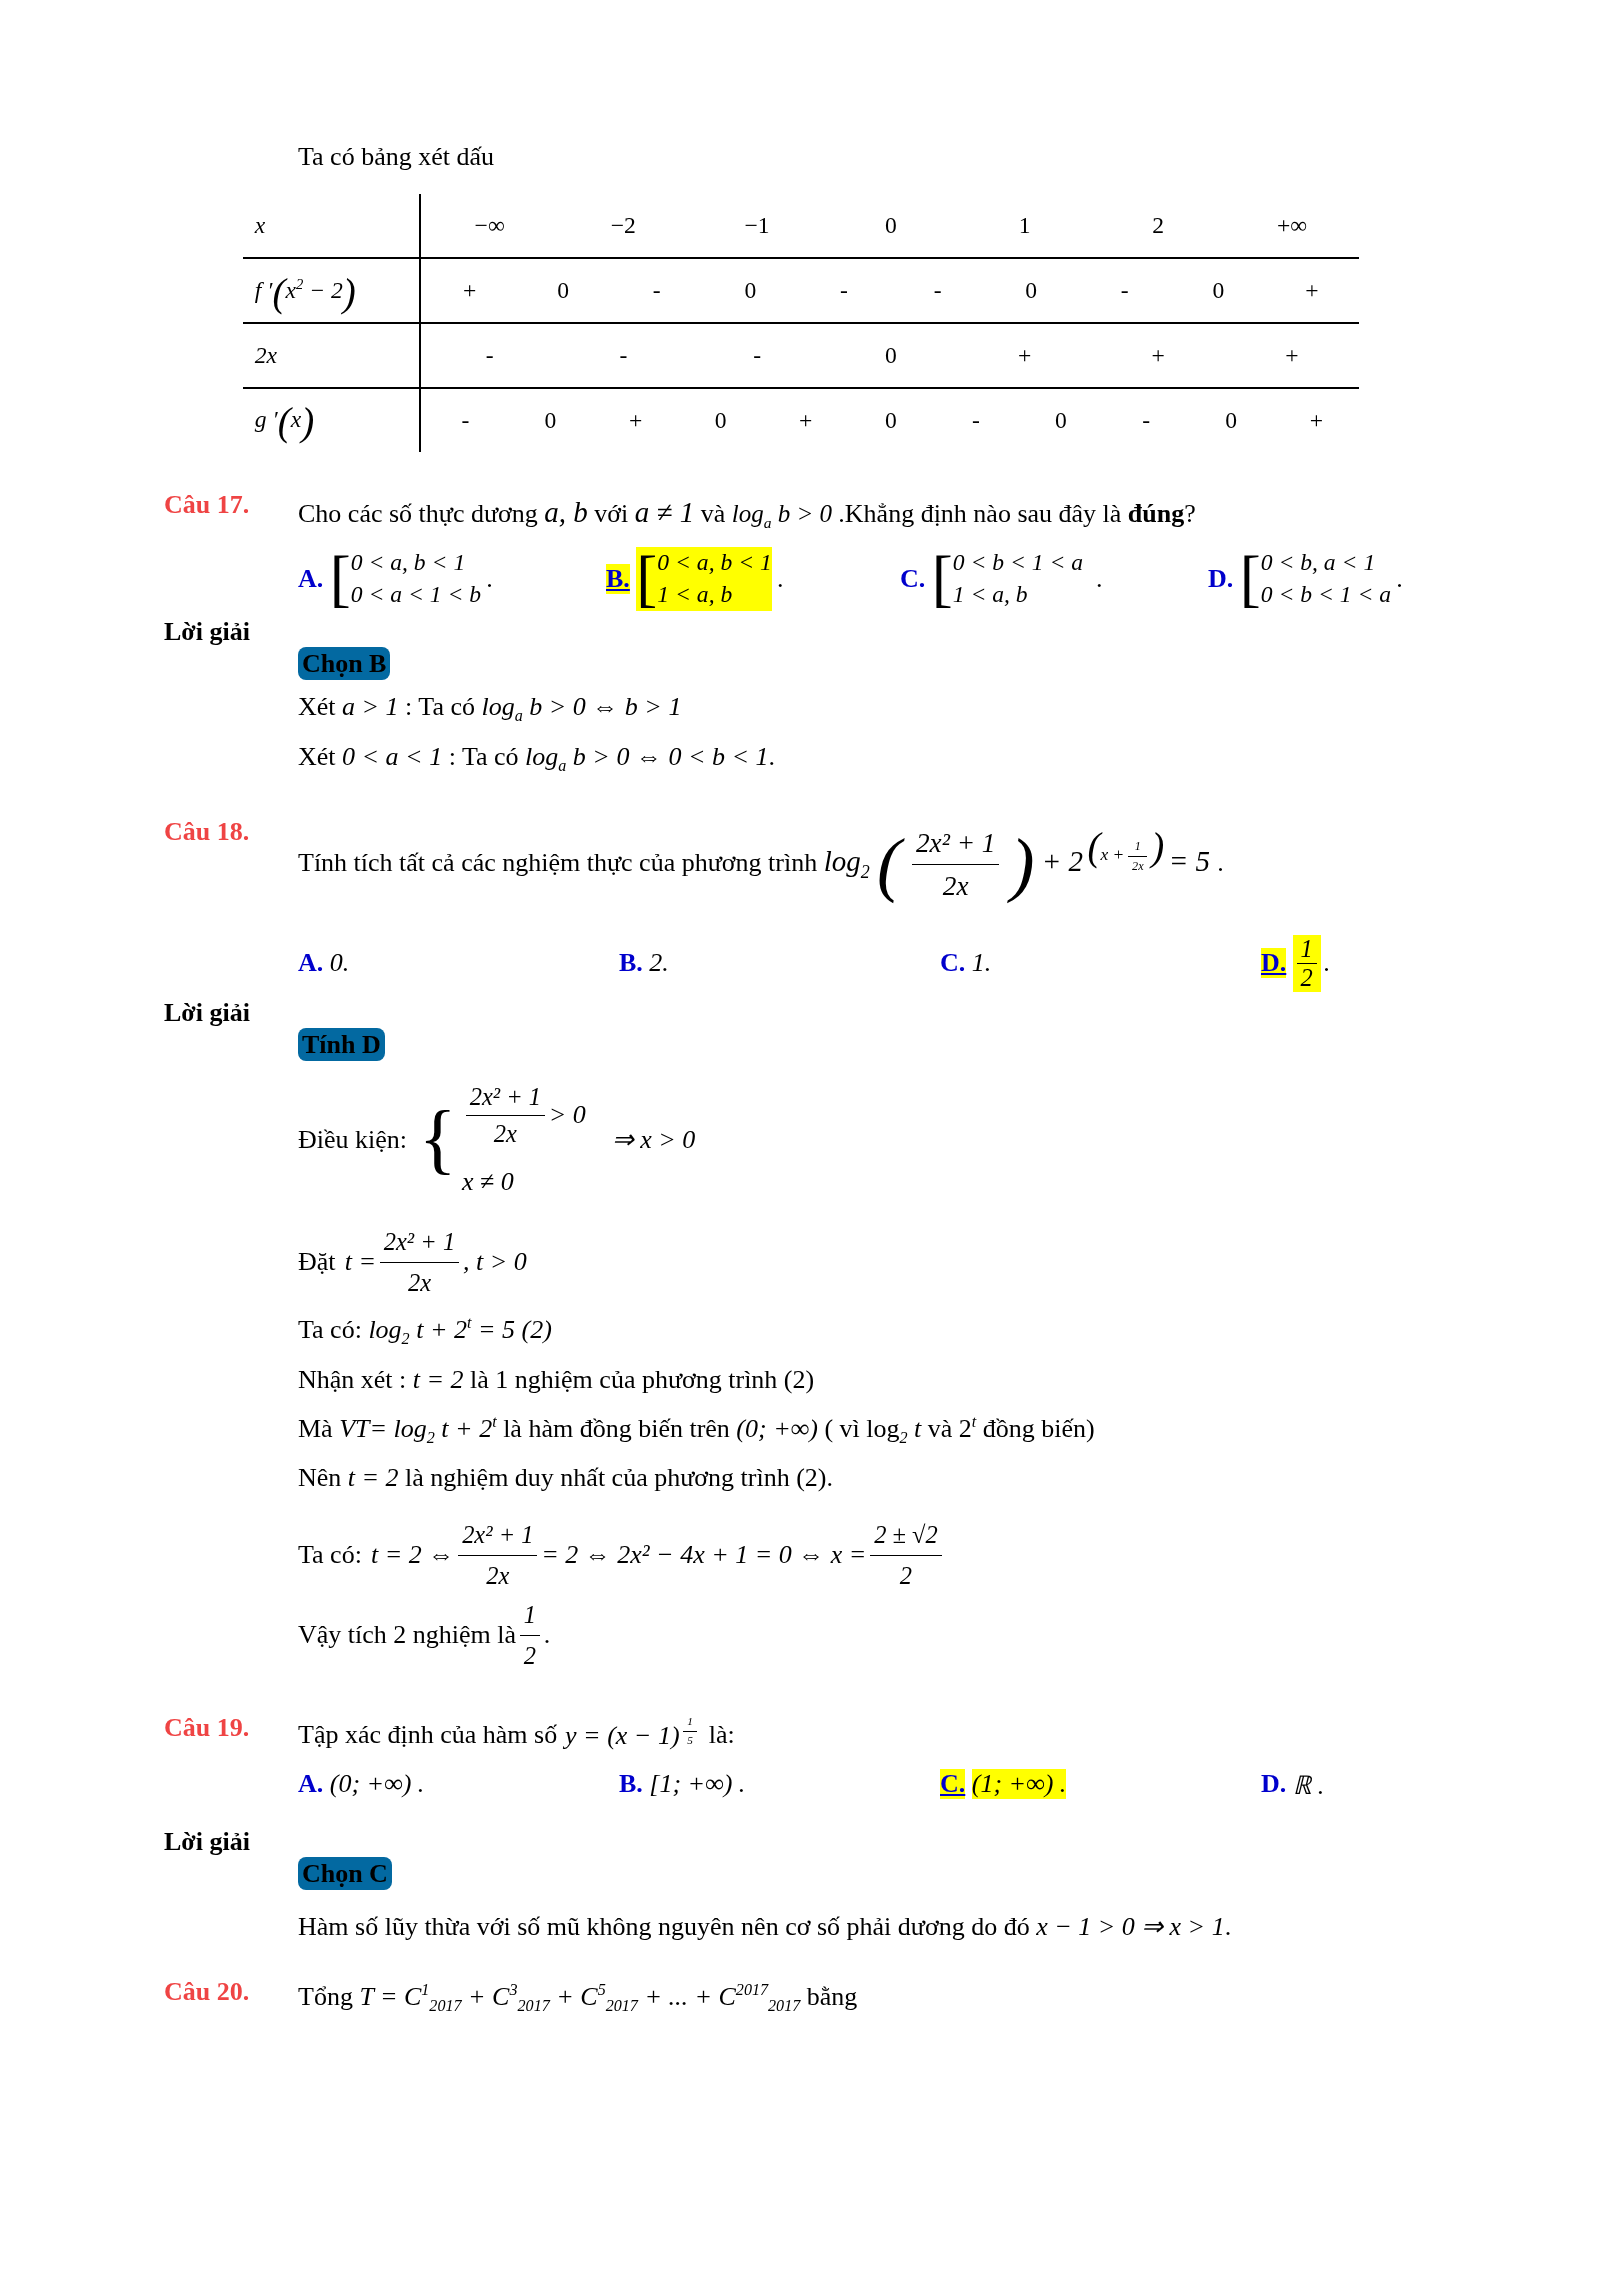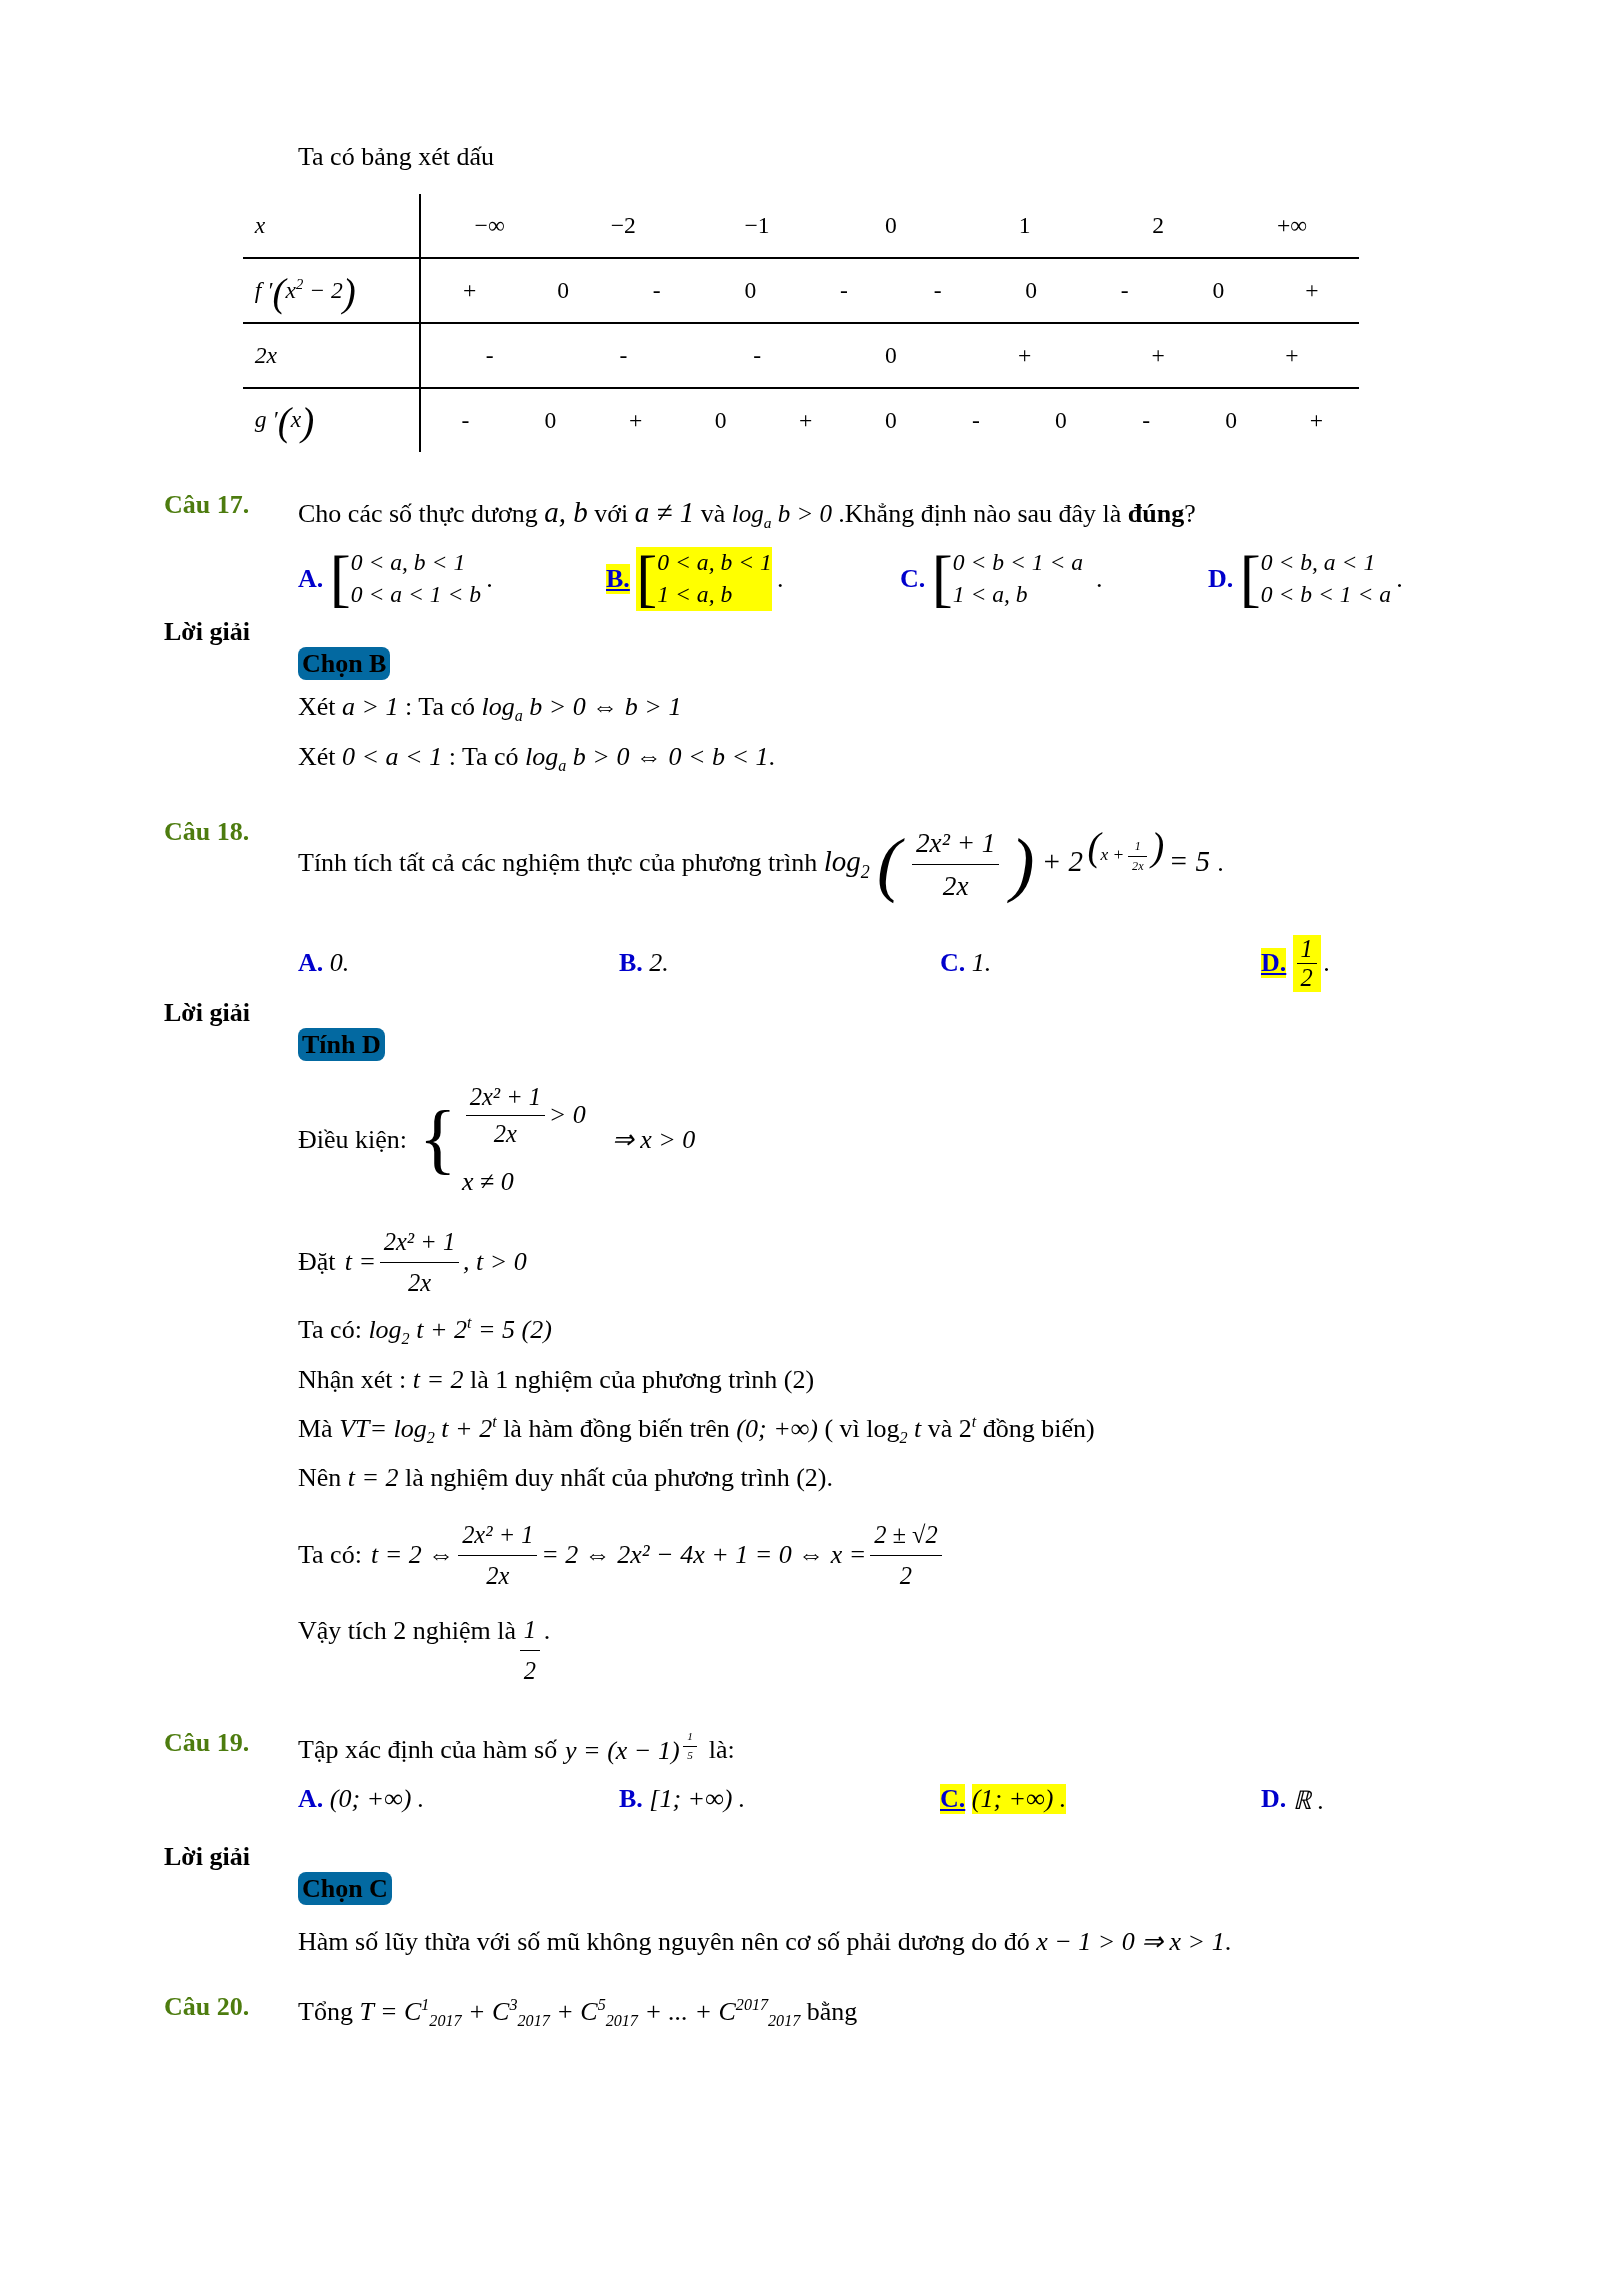--- a/index.html
+++ b/index.html
@@ -36,21 +36,21 @@
   .rowline td { border-bottom: 2px solid #000; }
   .cellwide { width: 936px; }
   .signrow { display:flex; }
   .signrow > span { flex: 1; text-align:center; font-size: 23.6px; }
   .toprow span { font-size: 23.6px; }
 
   
   .qblock { margin-top: 38px; }
   .qhead { display: flex; align-items: flex-start; }
   .qnum {
-    color: #4d7c0f;
+    color: #ef4444;
     font-weight: bold;
     font-size: 26px;
     width: 134px;
     flex: 0 0 134px;
   }
   .qbody { flex: 1; font-size: 26px; line-height: 1.55; }
 
   .answers { display: flex; margin-left: 134px; margin-top: 14.4px; }
   .ans { display: flex; align-items: center; font-size: 26px; }
   .ans .lbl { font-weight: bold; color: #0000cc; margin-right: 6.5px; white-space: nowrap; }
@@ -386,21 +386,21 @@
           <span>2x² + 1</span>
           <span>2x</span>
         </span>
       <span class="math">= 2  ⇔ 2x² − 4x + 1 = 0  ⇔ x =</span>
       <span class="math frac">
           <span>2 ± √2</span>
           <span>2</span>
         </span>
     </div>
 
-    <div class="line" style="display:flex; align-items:flex-start; margin-top:15px;">
+    <div class="line" style="display:flex; align-items:center; margin-top:0;">
       <span>Vậy tích 2 nghiệm là</span>
       <span class="math frac">
           <span>1</span>
           <span>2</span>
         </span>
       <span>.</span>
     </div>
   </div>
 
   <div class="qblock">

